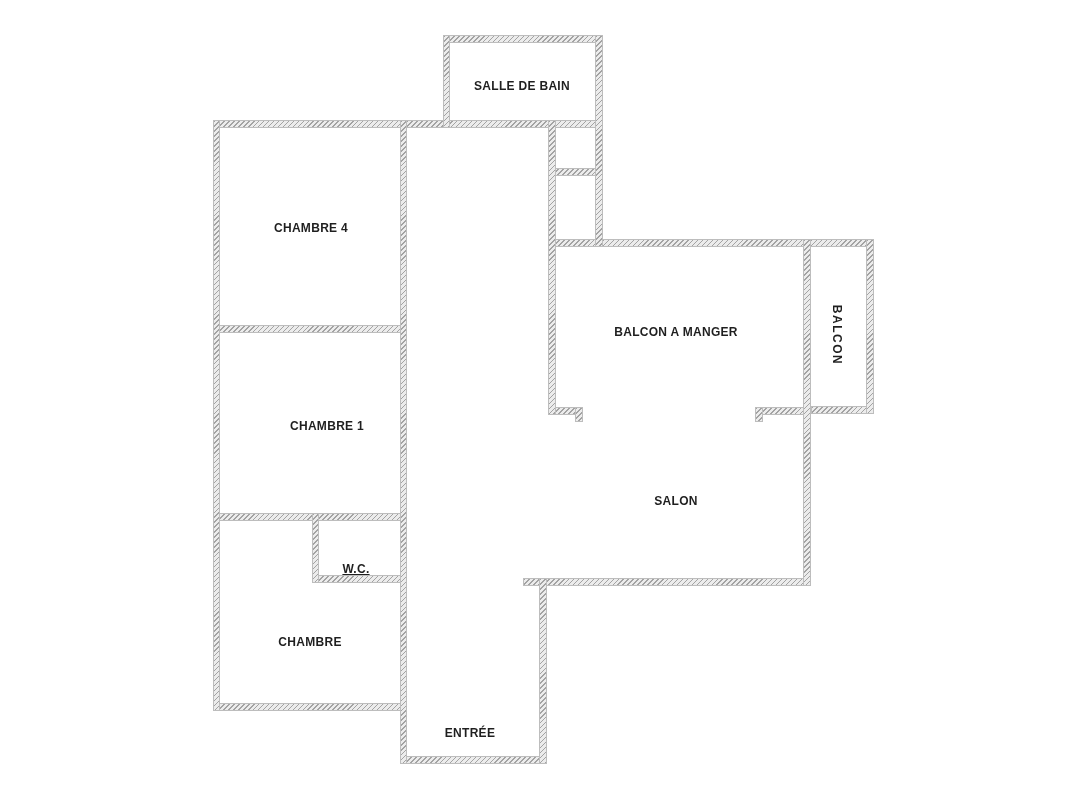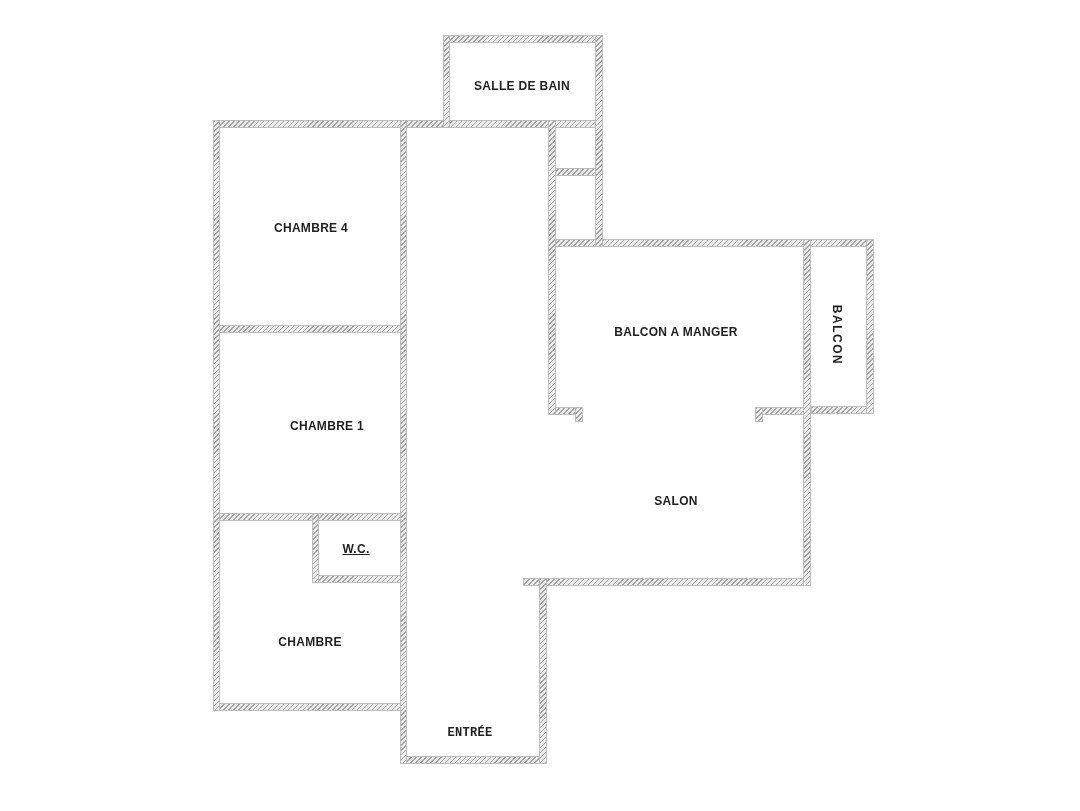--- a/index.html
+++ b/index.html
@@ -77,20 +77,20 @@
 
   <div class="wall" style="left:539px;top:578px;width:8px;height:186px;"></div>
 
   <div class="wall" style="left:803px;top:239px;width:8px;height:347px;"></div>
 
   <div class="wall" style="left:866px;top:239px;width:8px;height:175px;"></div>
 
   <div class="room-label" style="left:522px;top:86px;">SALLE DE BAIN</div>
   <div class="room-label" style="left:311px;top:228px;">CHAMBRE 4</div>
   <div class="room-label" style="left:311px;top:426px;margin-left:16px;">CHAMBRE 1</div>
-  <div class="room-label" style="left:356px;top:549px;text-decoration:underline;">W.C.</div>
+  <div class="room-label" style="left:356px;top:569px;text-decoration:underline;">W.C.</div>
   <div class="room-label" style="left:310px;top:642px;">CHAMBRE</div>
-  <div class="room-label" style="left:470px;top:733px;font-family:Liberation Mono, monospace;">ENTRÉE</div>
+  <div class="room-label" style="left:470px;top:733px;">ENTRÉE</div>
   <div class="room-label" style="left:676px;top:501px;">SALON</div>
   <div class="room-label" style="left:676px;top:332px;">BALCON A MANGER</div>
   <div class="room-label vertical" style="left:837px;top:335px;">BALCON</div>
 
 </div>
 
 </body></html>

